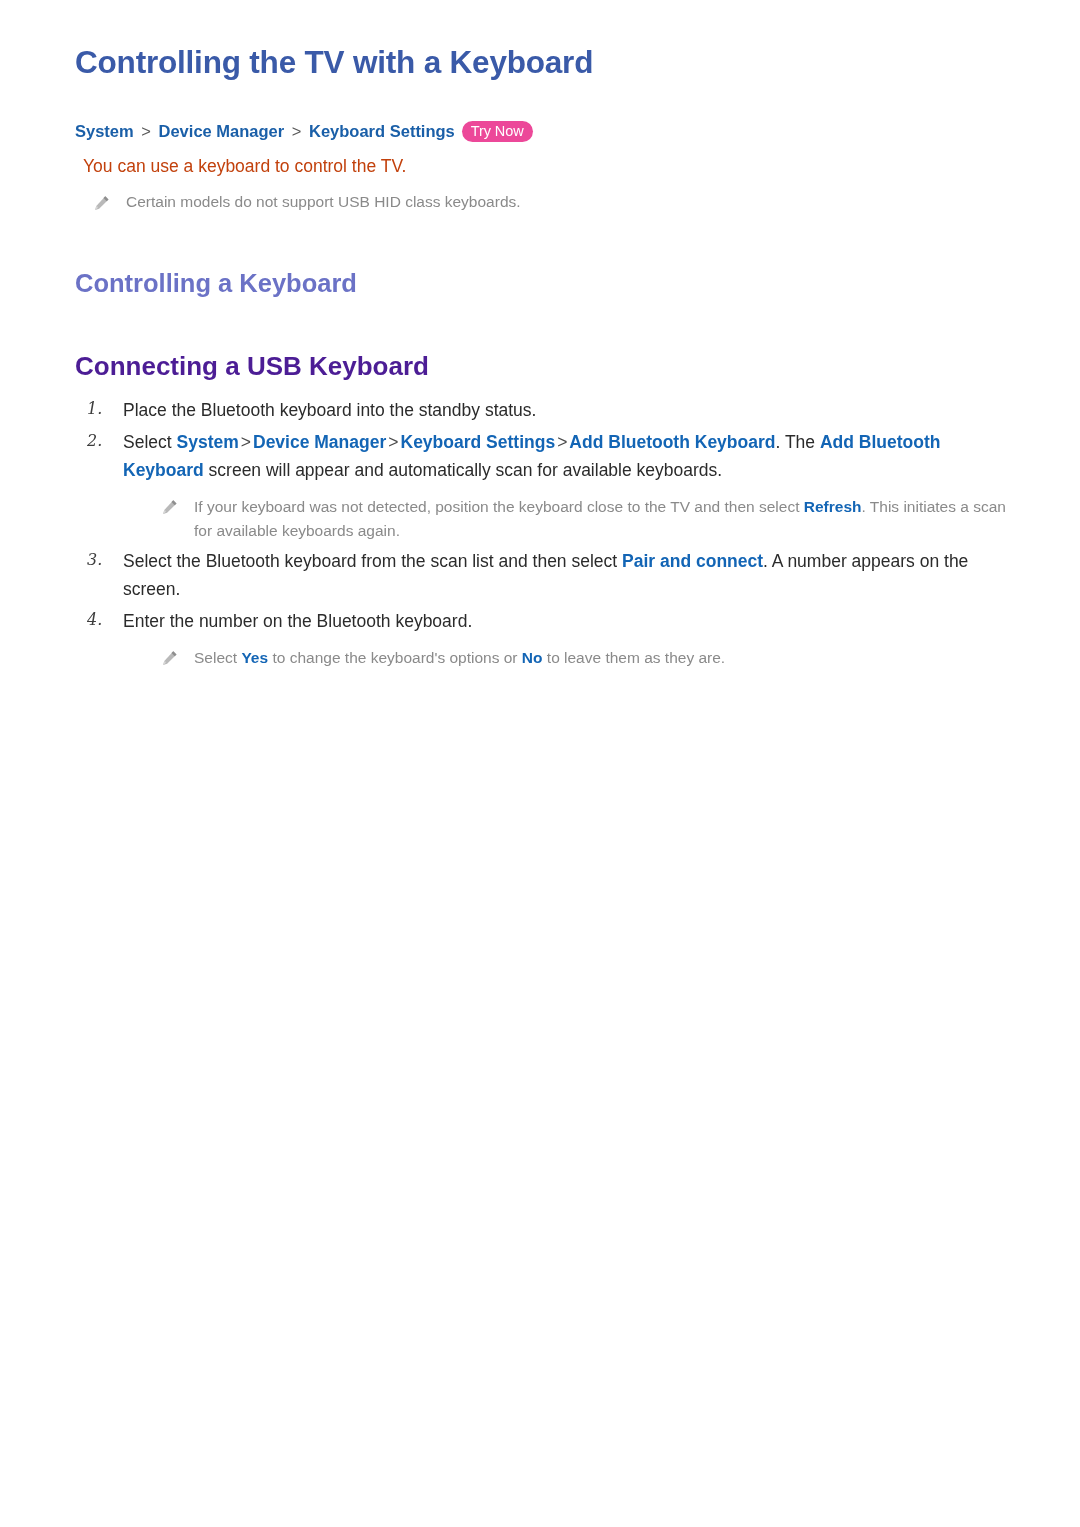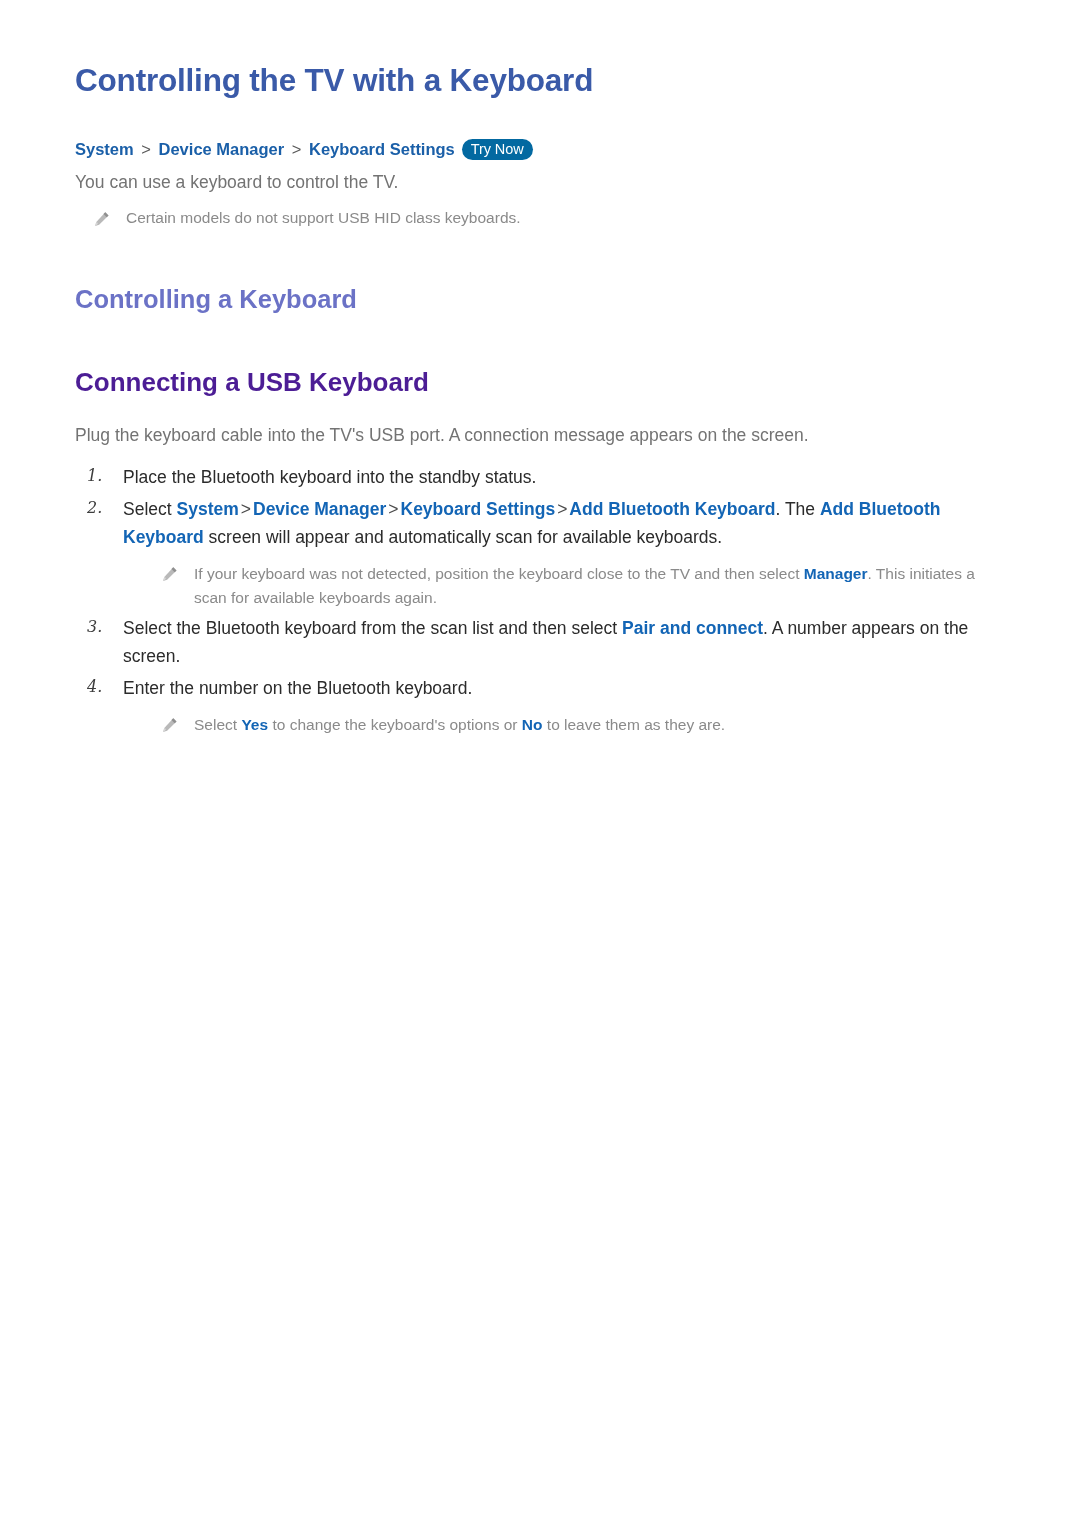--- a/index.html
+++ b/index.html
@@ -13,21 +13,21 @@
     font-family: "Liberation Sans", sans-serif;
     color: #2b2b2b;
     -webkit-font-smoothing: antialiased;
   }
 
   .page {
     position: relative;
     width: 1080px;
     height: 1340px;
     box-sizing: border-box;
-    padding: 62px 70px 0 75px;
+    padding: 44px 70px 0 75px;
   }
 
   
   .doc-title {
     font-size: 31.5px;
     font-weight: bold;
     color: #3a5aa8;
     letter-spacing: -0.2px;
     margin: 0 0 38px 0;
     line-height: 1.18;
@@ -43,39 +43,39 @@
     white-space: nowrap;
   }
   .breadcrumb .crumb { color: #1a5fa8; }
   .breadcrumb .sep {
     color: #5a5a5a;
     font-weight: normal;
     padding: 0 3px;
   }
   .badge {
     display: inline-block;
-    background: #0369a1;
+    background: #ec4899;
     color: #ffffff;
     font-size: 14.5px;
     font-weight: normal;
     border-radius: 11px;
     padding: 1px 9px 2px 9px;
     margin-left: 7px;
     position: relative;
     top: -1px;
     line-height: 18px;
     letter-spacing: -0.1px;
   }
 
   
   .body-text {
     font-size: 17.5px;
-    color: #737373;
+    color: #c2410c;
     line-height: 1.6;
-    margin: 0;
+    margin: 8px;
   }
 
   
   .note {
     display: flex;
     align-items: flex-start;
     margin-top: 10px;
     color: #8a8a8a;
     font-size: 15.5px;
     line-height: 1.55;
@@ -170,21 +170,20 @@
         <path d="M12.3 1.2 L15.5 4.4 L13.7 6.2 L10.5 3.0 Z" fill="#8f8f8f"></path>
         <path d="M2.1 15.0 L3.3 11.0 L5.0 12.0 L3.6 14.4 Z" fill="#d6d6d6"></path>
       </svg>
     </span>
     <span class="note-body">Certain models do not support USB HID class keyboards.</span>
   </div>
 
   <h2 class="h2">Controlling a Keyboard</h2>
 
   <h3 class="h3">Connecting a USB Keyboard</h3>
-  <p class="body-text">Plug the keyboard cable into the TV's USB port. A connection message appears on the screen.</p>
 
 
   <ol class="steps">
 
     <li>
       <span class="num">1.</span>
       <span>Place the Bluetooth keyboard into the standby status.</span>
     </li>
 
     <li>
@@ -192,21 +191,21 @@
       <span>Select </span><span class="lk">System</span><span class="sep-in">&gt;</span><span class="lk">Device Manager</span><span class="sep-in">&gt;</span><span class="lk">Keyboard Settings</span><span class="sep-in">&gt;</span><span class="lk">Add Bluetooth Keyboard</span><span>. The </span><span class="lk">Add Bluetooth Keyboard</span><span> screen will appear and automatically scan for available keyboards.</span>
 
       <div class="note note-l2" style="margin-left:38px;">
         <span class="note-icon">
           <svg viewBox="0 0 17 17" width="17" height="17" aria-hidden="true">
             <path d="M12.3 1.2 L15.5 4.4 L6.1 13.8 L2.1 15.0 L3.3 11.0 Z" fill="#b9b9b9"></path>
             <path d="M12.3 1.2 L15.5 4.4 L13.7 6.2 L10.5 3.0 Z" fill="#8f8f8f"></path>
             <path d="M2.1 15.0 L3.3 11.0 L5.0 12.0 L3.6 14.4 Z" fill="#d6d6d6"></path>
           </svg>
         </span>
-        <span class="note-body"><span>If your keyboard was not detected, position the keyboard close to the TV and then select </span><span class="lk">Manager</span><span>. This initiates a scan for available keyboards again.</span></span>
+        <span class="note-body"><span>If your keyboard was not detected, position the keyboard close to the TV and then select </span><span class="lk">Refresh</span><span>. This initiates a scan for available keyboards again.</span></span>
       </div>
     </li>
 
     <li>
       <span class="num">3.</span>
       <span>Select the Bluetooth keyboard from the scan list and then select </span><span class="lk">Pair and connect</span><span>. A number appears on the screen.</span>
     </li>
 
     <li>
       <span class="num">4.</span>

